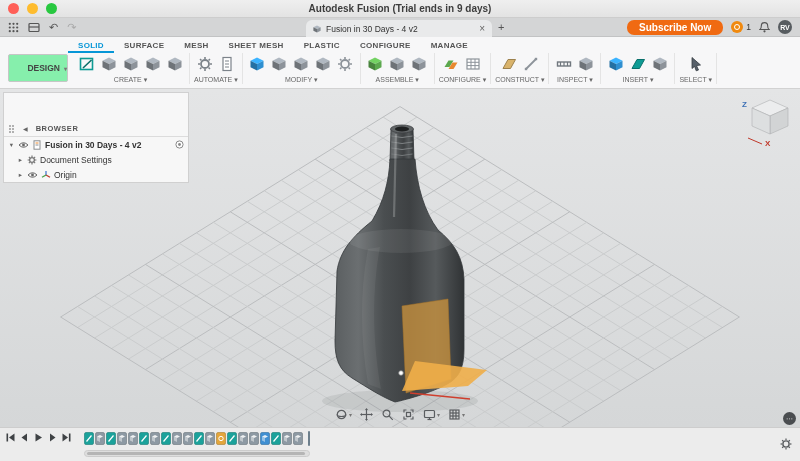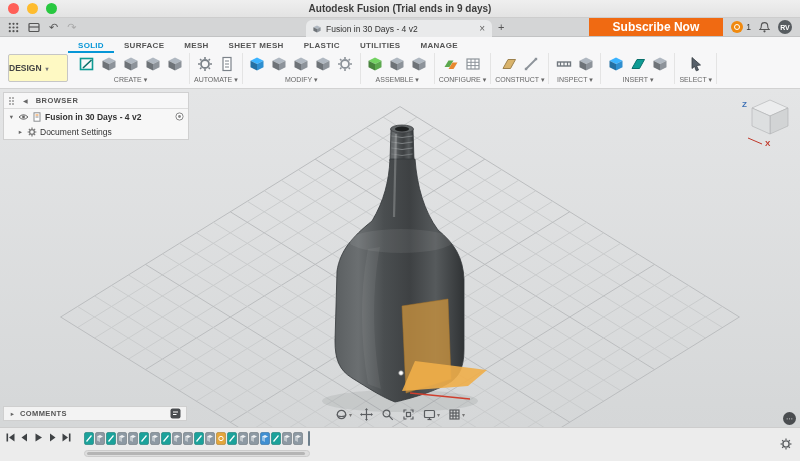--- a/index.html
+++ b/index.html
@@ -17,51 +17,51 @@
   .strip-icons{position:absolute;left:8px;top:0;height:18px;display:flex;align-items:center;gap:9px;color:#555;}
   .sicon{display:flex;align-items:center;line-height:1;}
   .glyph{font-size:11px;color:#555;}
   .glyph.dim{color:#a9a9a9;}
   .doc-tab{position:absolute;left:306px;top:2px;width:186px;height:17px;background:#e9eaeb;
            border-radius:6px 6px 0 0;display:flex;align-items:center;gap:4px;padding:0 6px;box-sizing:border-box;}
   .tablabel{font-size:8.5px;color:#333;white-space:nowrap;overflow:hidden;flex:1;}
   .tabclose{font-size:10px;color:#666;padding:0 1px;}
   .newtab{position:absolute;left:498px;top:3px;font-size:11px;color:#555;}
   .strip-right{position:absolute;right:8px;top:0;height:18px;display:flex;align-items:center;gap:8px;}
-  .subscribe{background:#f06a12;color:#fff;font-size:12px;font-weight:bold;padding:2px 24px;border-radius:0;white-space:nowrap;}
+  .subscribe{background:#f06a12;color:#fff;font-size:10px;font-weight:bold;padding:2px 12px;border-radius:7px;white-space:nowrap;}
   .credits{display:flex;align-items:center;gap:3px;}
   .coin{position:relative;width:12px;height:12px;border-radius:50%;background:#f0890f;display:inline-block;}
   .coin::after{content:"";position:absolute;inset:3px;border-radius:50%;border:1.5px solid #fff;box-sizing:border-box;}
   .ccount{font-size:8.5px;color:#333;}
   .avatar{width:14px;height:14px;border-radius:50%;background:#575c60;color:#fff;font-size:7px;font-weight:bold;
           display:flex;align-items:center;justify-content:center;}
   
   .ribbon{height:52px;background:#f7f7f8;border-bottom:1px solid #d2d2d2;box-sizing:border-box;position:relative;}
   .workspace{position:absolute;left:8px;top:17px;width:58px;height:26px;border:1px solid #c6c6c6;border-radius:2px;
-             background:#fef9c3;display:flex;align-items:center;justify-content:flex-start;gap:4px;
+             background:#86efac;display:flex;align-items:center;justify-content:flex-end;gap:4px;
              font-size:8.5px;font-weight:bold;color:#444;}
   .caret{font-size:6px;color:#777;}
   .rtabs{position:absolute;left:68px;top:0;display:flex;height:16px;}
   .rtab{font-size:8px;font-weight:bold;color:#555;padding:4px 10px 1px;letter-spacing:.3px;box-sizing:border-box;}
   .rtab.active{color:#0696d7;border-bottom:2px solid #0696d7;}
   .rgroups{position:absolute;left:72px;top:16px;right:0;display:flex;}
   .rgroup{display:flex;flex-direction:column;align-items:center;padding:0 4px;border-right:1px solid #e4e4e4;flex:0 0 auto;}
   .ricons{display:flex;gap:1px;height:22px;align-items:center;}
   .tool{width:21px;height:21px;display:flex;align-items:center;justify-content:center;border-radius:2px;}
   .rlabel{font-size:7px;color:#666;white-space:nowrap;line-height:9px;}
   
   .viewport{position:absolute;top:89px;left:0;width:800px;height:338px;overflow:hidden;
             background:linear-gradient(#e4e5e6,#d5d7d8);}
   #scene{position:absolute;left:0;top:0;}
   
   .viewcube{position:absolute;top:5px;right:8px;}
   
   .browser{position:absolute;top:3px;left:3px;width:184px;background:rgba(250,250,250,.85);
            border:1px solid rgba(170,170,170,.5);font-size:8.5px;color:#333;}
-  .bheader{display:flex;align-items:center;height:15px;gap:8px;padding:0 4px;border-bottom:1px solid rgba(170,170,170,.35);}
+  .bheader{display:flex;align-items:center;height:15px;gap:8px;padding:0 4px;border-bottom:1px solid rgba(170,170,170,.35);margin-top:28px;}
   .grip{width:2px;height:2px;border-radius:50%;background:#9a9a9a;margin:0 4px 5px 1px;
         box-shadow:3px 0 0 #9a9a9a,0 3px 0 #9a9a9a,3px 3px 0 #9a9a9a,0 6px 0 #9a9a9a,3px 6px 0 #9a9a9a;}
   .bcollapse{font-size:6px;color:#666;}
   .btitle{font-size:7.5px;font-weight:bold;letter-spacing:.5px;color:#555;}
   .brow{display:flex;align-items:center;height:15px;gap:3px;padding:0 4px;}
   .brow.child{padding-left:13px;}
   .tcaret{width:7px;font-size:6.5px;color:#666;text-align:center;flex:0 0 auto;}
   .blabel{white-space:nowrap;}
   .blabel.bold{font-weight:bold;}
   .blabel.hl{background:#fdf3c4;border:1px solid #e6d78c;padding:0 2px;}
@@ -161,21 +161,21 @@
     <div class="workspace">
       <span>DESIGN</span>
       <span class="caret">▾</span>
     </div>
     <div class="rtabs" id="ribbon-tabs">
         <div class="rtab active">SOLID</div>
         <div class="rtab">SURFACE</div>
         <div class="rtab">MESH</div>
         <div class="rtab">SHEET MESH</div>
         <div class="rtab">PLASTIC</div>
-        <div class="rtab">UTILITIES</div>
+        <div class="rtab">CONFIGURE</div>
         <div class="rtab">MANAGE</div>
       </div>
     <div class="rgroups" id="ribbon-groups">
         <div class="rgroup">
           <div class="ricons">
             <div class="tool">
               <svg width="18" height="18" viewBox="0 0 18 18">
                 <rect x="2.5" y="3.5" width="12" height="11" fill="none" stroke="#0e9b94" stroke-width="1.6"></rect>
                 <line x1="5" y1="13" x2="13.5" y2="5" stroke="#0a6d68" stroke-width="1.6"></line>
               </svg>
@@ -530,34 +530,40 @@
                 <line x1="5" y1="8" x2="5" y2="9.4" stroke="#777" stroke-width="1.2"></line>
                 <line x1="2.8786796564403576" y1="7.121320343559643" x2="1.8887301627791908" y2="8.11126983722081" stroke="#777" stroke-width="1.2"></line>
                 <line x1="2" y1="5" x2="0.5999999999999996" y2="5.000000000000001" stroke="#777" stroke-width="1.2"></line>
                 <line x1="2.878679656440357" y1="2.8786796564403576" x2="1.88873016277919" y2="1.8887301627791908" stroke="#777" stroke-width="1.2"></line>
                 <line x1="4.999999999999999" y1="2" x2="4.999999999999999" y2="0.5999999999999996" stroke="#777" stroke-width="1.2"></line>
                 <line x1="7.121320343559642" y1="2.878679656440357" x2="8.111269837220808" y2="1.88873016277919" stroke="#777" stroke-width="1.2"></line>
               </svg>
             </span>
             <span class="blabel">Document Settings</span>
           </div>
+          <div class="brow child">
+            <span class="tcaret">▸</span>
+            <span style="display: flex;">
+              <svg width="11" height="8" viewBox="0 0 11 8">
+                <path d="M1,4 Q5.5,-0.5 10,4 Q5.5,8.5 1,4 Z" fill="none" stroke="#666" stroke-width="1"></path>
+                <circle cx="5.5" cy="4" r="1.4" fill="#666"></circle>
+              </svg>
+            </span>
+            <span style="display: flex;">
+              <svg width="10" height="10" viewBox="0 0 10 10">
+                <line x1="5" y1="5" x2="5" y2="1" stroke="#4a7bd0" stroke-width="1.3"></line>
+                <line x1="5" y1="5" x2="9" y2="7.3" stroke="#c0392b" stroke-width="1.3"></line>
+                <line x1="5" y1="5" x2="1" y2="7.3" stroke="#4a9e4a" stroke-width="1.3"></line>
+              </svg>
+            </span>
+            <span class="blabel">Origin</span>
+          </div>
         </div>
     </div>
 
-    <div class="comments">
-      <span class="tcaret">▸</span>
-      <span class="clabel">COMMENTS</span>
-      <span class="cicon">
-        <svg width="11" height="11" viewBox="0 0 11 11">
-            <rect x="0.5" y="0.5" width="10" height="10" rx="2" fill="#4a4d50"></rect>
-            <line x1="3" y1="4" x2="8" y2="4" stroke="#fff" stroke-width="1"></line>
-            <line x1="3" y1="6.5" x2="6.5" y2="6.5" stroke="#fff" stroke-width="1"></line>
-          </svg>
-      </span>
-    </div>
 
     <div class="navbar" id="nav-items">
         <div class="navitem">
           <svg width="13" height="13" viewBox="0 0 13 13">
             <circle cx="6.5" cy="6.5" r="4.2" fill="none" stroke="#5a5d60" stroke-width="1.2"></circle>
             <path d="M2,6.5 A4.5,2 0 0 0 11,6.5" fill="none" stroke="#5a5d60" stroke-width="1.2"></path>
           </svg>
           <span class="caret">▾</span>
         </div>
         <div class="navitem">

